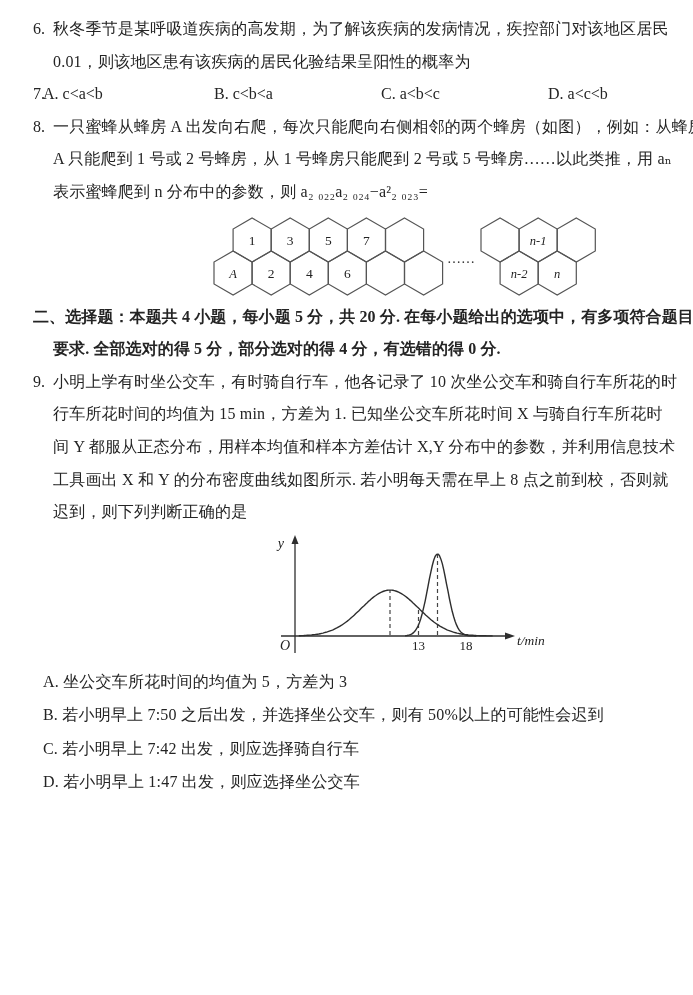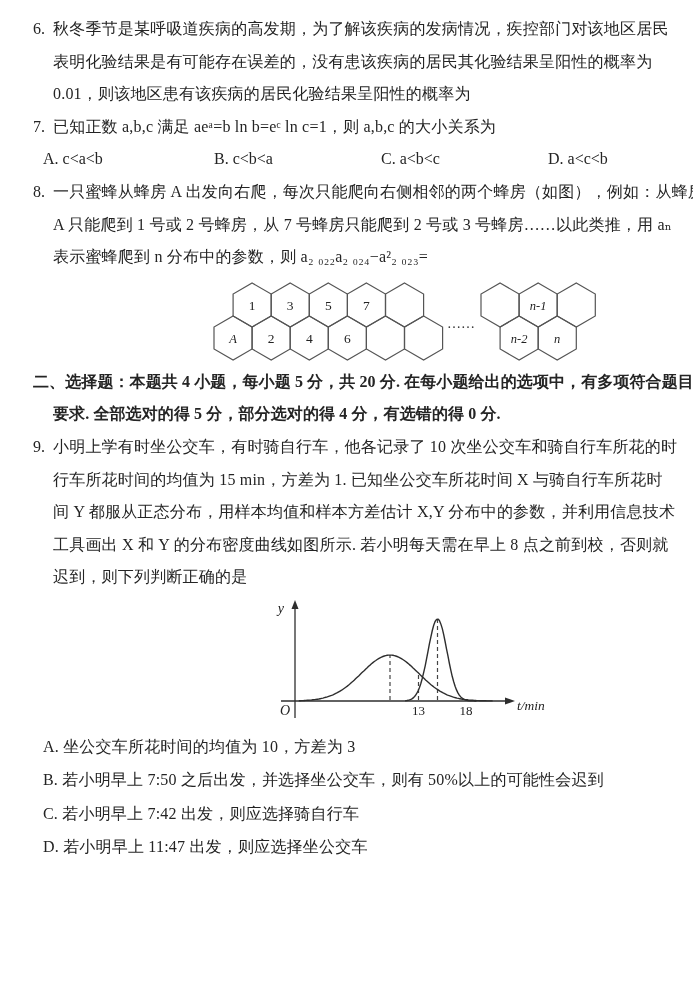--- a/index.html
+++ b/index.html
@@ -26,39 +26,37 @@
   svg text{font-family:"Liberation Serif","DejaVu Serif",serif}
 </style>
 </head>
 <body>
 
 <div class="page">
 
   <div class="q">
     <span class="qnum">6.</span>
     <div class="line">秋冬季节是某呼吸道疾病的高发期，为了解该疾病的发病情况，疾控部门对该地区居民</div>
-    <div class="line">表明化验结果是有可能存在误差的，没有患该疾病的居民其化验结果呈阳性的概率为</div>
     <div class="line">0.01，则该地区患有该疾病的居民化验结果呈阳性的概率为</div>
   </div>
 
   <div class="q">
     <span class="qnum">7.</span>
-    <div class="line">已知正数 a,b,c 满足 aeᵃ=b ln b=eᶜ ln c=1，则 a,b,c 的大小关系为</div>
     <div class="optrow">
       <span class="opt">A. c&lt;a&lt;b</span>
       <span class="opt">B. c&lt;b&lt;a</span>
       <span class="opt">C. a&lt;b&lt;c</span>
       <span class="opt">D. a&lt;c&lt;b</span>
     </div>
   </div>
 
   <div class="q">
     <span class="qnum">8.</span>
     <div class="line">一只蜜蜂从蜂房 A 出发向右爬，每次只能爬向右侧相邻的两个蜂房（如图），例如：从蜂房</div>
-    <div class="line">A 只能爬到 1 号或 2 号蜂房，从 7 号蜂房只能爬到 2 号或 3 号蜂房……以此类推，用 aₙ</div>
+    <div class="line">A 只能爬到 1 号或 2 号蜂房，从 1 号蜂房只能爬到 2 号或 5 号蜂房……以此类推，用 aₙ</div>
     <div class="line">表示蜜蜂爬到 n 分布中的参数，则 a₂ ₀₂₂a₂ ₀₂₄−a²₂ ₀₂₃=</div>
     <div class="fig8">
       <svg width="390" height="82" viewBox="0 0 390 82">
           <polygon points="20.1,34.0 39.1,45.0 39.1,67.0 20.1,78.0 1.0,67.0 1.0,45.0" fill="none" stroke="#555" stroke-width="1.2"></polygon>
           <text x="20.05255888325765" y="60.5" text-anchor="middle" font-size="12.5" font-style="italic" fill="#222">A</text>
           <polygon points="39.1,1.0 58.2,12.0 58.2,34.0 39.1,45.0 20.1,34.0 20.1,12.0" fill="none" stroke="#555" stroke-width="1.2"></polygon>
           <text x="39.1051177665153" y="27.5" text-anchor="middle" font-size="13.5" font-style="normal" fill="#222">1</text>
           <polygon points="58.2,34.0 77.2,45.0 77.2,67.0 58.2,78.0 39.1,67.0 39.1,45.0" fill="none" stroke="#555" stroke-width="1.2"></polygon>
           <text x="58.15767664977295" y="60.5" text-anchor="middle" font-size="13.5" font-style="normal" fill="#222">2</text>
           <polygon points="77.2,1.0 96.3,12.0 96.3,34.0 77.2,45.0 58.2,34.0 58.2,12.0" fill="none" stroke="#555" stroke-width="1.2"></polygon>
@@ -111,20 +109,20 @@
           <text x="165.5" y="117" font-size="13" fill="#222" text-anchor="middle">13</text>
           <text x="213" y="117" font-size="13" fill="#222" text-anchor="middle">18</text>
           <line x1="137" y1="102" x2="137" y2="57.08" stroke="#444" stroke-width="1.2" stroke-dasharray="4,3"></line>
           <line x1="165.5" y1="102" x2="165.5" y2="75.14811210599586" stroke="#444" stroke-width="1.2" stroke-dasharray="4,3"></line>
           <line x1="184.5" y1="102" x2="184.5" y2="21" stroke="#444" stroke-width="1.2" stroke-dasharray="4,3"></line>
           <path d="M45.8 102.7 L47.2 102.7 L48.6 102.6 L50.1 102.6 L51.5 102.5 L52.9 102.4 L54.3 102.3 L55.8 102.2 L57.2 102.1 L58.6 102.0 L60.0 101.8 L61.5 101.6 L62.9 101.4 L64.3 101.2 L65.8 101.0 L67.2 100.7 L68.6 100.4 L70.0 100.1 L71.4 99.7 L72.9 99.3 L74.3 98.9 L75.7 98.4 L77.1 97.9 L78.6 97.4 L80.0 96.8 L81.4 96.1 L82.8 95.4 L84.3 94.7 L85.7 93.9 L87.1 93.1 L88.6 92.2 L90.0 91.2 L91.4 90.2 L92.8 89.2 L94.3 88.1 L95.7 87.0 L97.1 85.8 L98.5 84.5 L100.0 83.3 L101.4 82.0 L102.8 80.6 L104.2 79.3 L105.7 77.9 L107.1 76.5 L108.5 75.1 L109.9 73.8 L111.4 72.4 L112.8 71.0 L114.2 69.7 L115.6 68.3 L117.1 67.1 L118.5 65.8 L119.9 64.6 L121.3 63.5 L122.8 62.5 L124.2 61.5 L125.6 60.6 L127.0 59.8 L128.5 59.1 L129.9 58.5 L131.3 58.0 L132.7 57.6 L134.2 57.3 L135.6 57.1 L137.0 57.1 L138.4 57.1 L139.9 57.3 L141.3 57.6 L142.7 58.0 L144.1 58.5 L145.6 59.1 L147.0 59.8 L148.4 60.6 L149.8 61.5 L151.3 62.5 L152.7 63.5 L154.1 64.6 L155.5 65.8 L157.0 67.1 L158.4 68.3 L159.8 69.7 L161.2 71.0 L162.7 72.4 L164.1 73.8 L165.5 75.1 L166.9 76.5 L168.4 77.9 L169.8 79.3 L171.2 80.6 L172.6 82.0 L174.1 83.3 L175.5 84.5 L176.9 85.8 L178.3 87.0 L179.8 88.1 L181.2 89.2 L182.6 90.2 L184.0 91.2 L185.5 92.2 L186.9 93.1 L188.3 93.9 L189.7 94.7 L191.2 95.4 L192.6 96.1 L194.0 96.8 L195.4 97.4 L196.9 97.9 L198.3 98.4 L199.7 98.9 L201.1 99.3 L202.6 99.7 L204.0 100.1 L205.4 100.4 L206.8 100.7 L208.3 101.0 L209.7 101.2 L211.1 101.4 L212.5 101.6 L214.0 101.8 L215.4 102.0 L216.8 102.1 L218.2 102.2 L219.7 102.3 L221.1 102.4 L222.5 102.5 L223.9 102.6 L225.3 102.6 L226.8 102.7 L228.2 102.7 L229.6 102.8 L231.0 102.8 L232.5 102.8 L233.9 102.9 L235.3 102.9 L236.7 102.9 L238.2 102.9 L239.6 102.9" fill="none" stroke="#2e2e2e" stroke-width="1.4" stroke-linejoin="round"></path>
           <path d="M152.2 102.7 L153.6 102.6 L155.1 102.3 L156.5 101.9 L157.9 101.4 L159.3 100.6 L160.8 99.4 L162.2 97.8 L163.6 95.7 L165.0 93.0 L166.5 89.5 L167.9 85.3 L169.3 80.2 L170.7 74.3 L172.2 67.8 L173.6 60.7 L175.0 53.3 L176.4 45.9 L177.9 38.8 L179.3 32.5 L180.7 27.3 L182.1 23.5 L183.6 21.4 L185.0 21.1 L186.4 22.6 L187.8 25.9 L189.3 30.6 L190.7 36.6 L192.1 43.5 L193.5 50.8 L195.0 58.2 L196.4 65.5 L197.8 72.2 L199.2 78.3 L200.7 83.7 L202.1 88.2 L203.5 91.9 L204.9 94.9 L206.3 97.2 L207.8 98.9 L209.2 100.2 L210.6 101.1 L212.0 101.8 L213.5 102.2 L214.9 102.5 L216.3 102.7 L217.7 102.8 L219.2 102.9 L220.6 102.9 L222.0 103.0 L223.4 103.0" fill="none" stroke="#2e2e2e" stroke-width="1.4" stroke-linejoin="round"></path>
         </svg>
     </div>
     <div class="q9opts">
-      <div class="line">A. 坐公交车所花时间的均值为 10，方差为 3</div>
+      <div class="line">A. 坐公交车所花时间的均值为 5，方差为 3</div>
       <div class="line">B. 若小明早上 7:50 之后出发，并选择坐公交车，则有 50%以上的可能性会迟到</div>
       <div class="line">C. 若小明早上 7:42 出发，则应选择骑自行车</div>
-      <div class="line">D. 若小明早上 11:47 出发，则应选择坐公交车</div>
+      <div class="line">D. 若小明早上 1:47 出发，则应选择坐公交车</div>
     </div>
   </div>
 
 </div>
 
 </body></html>

